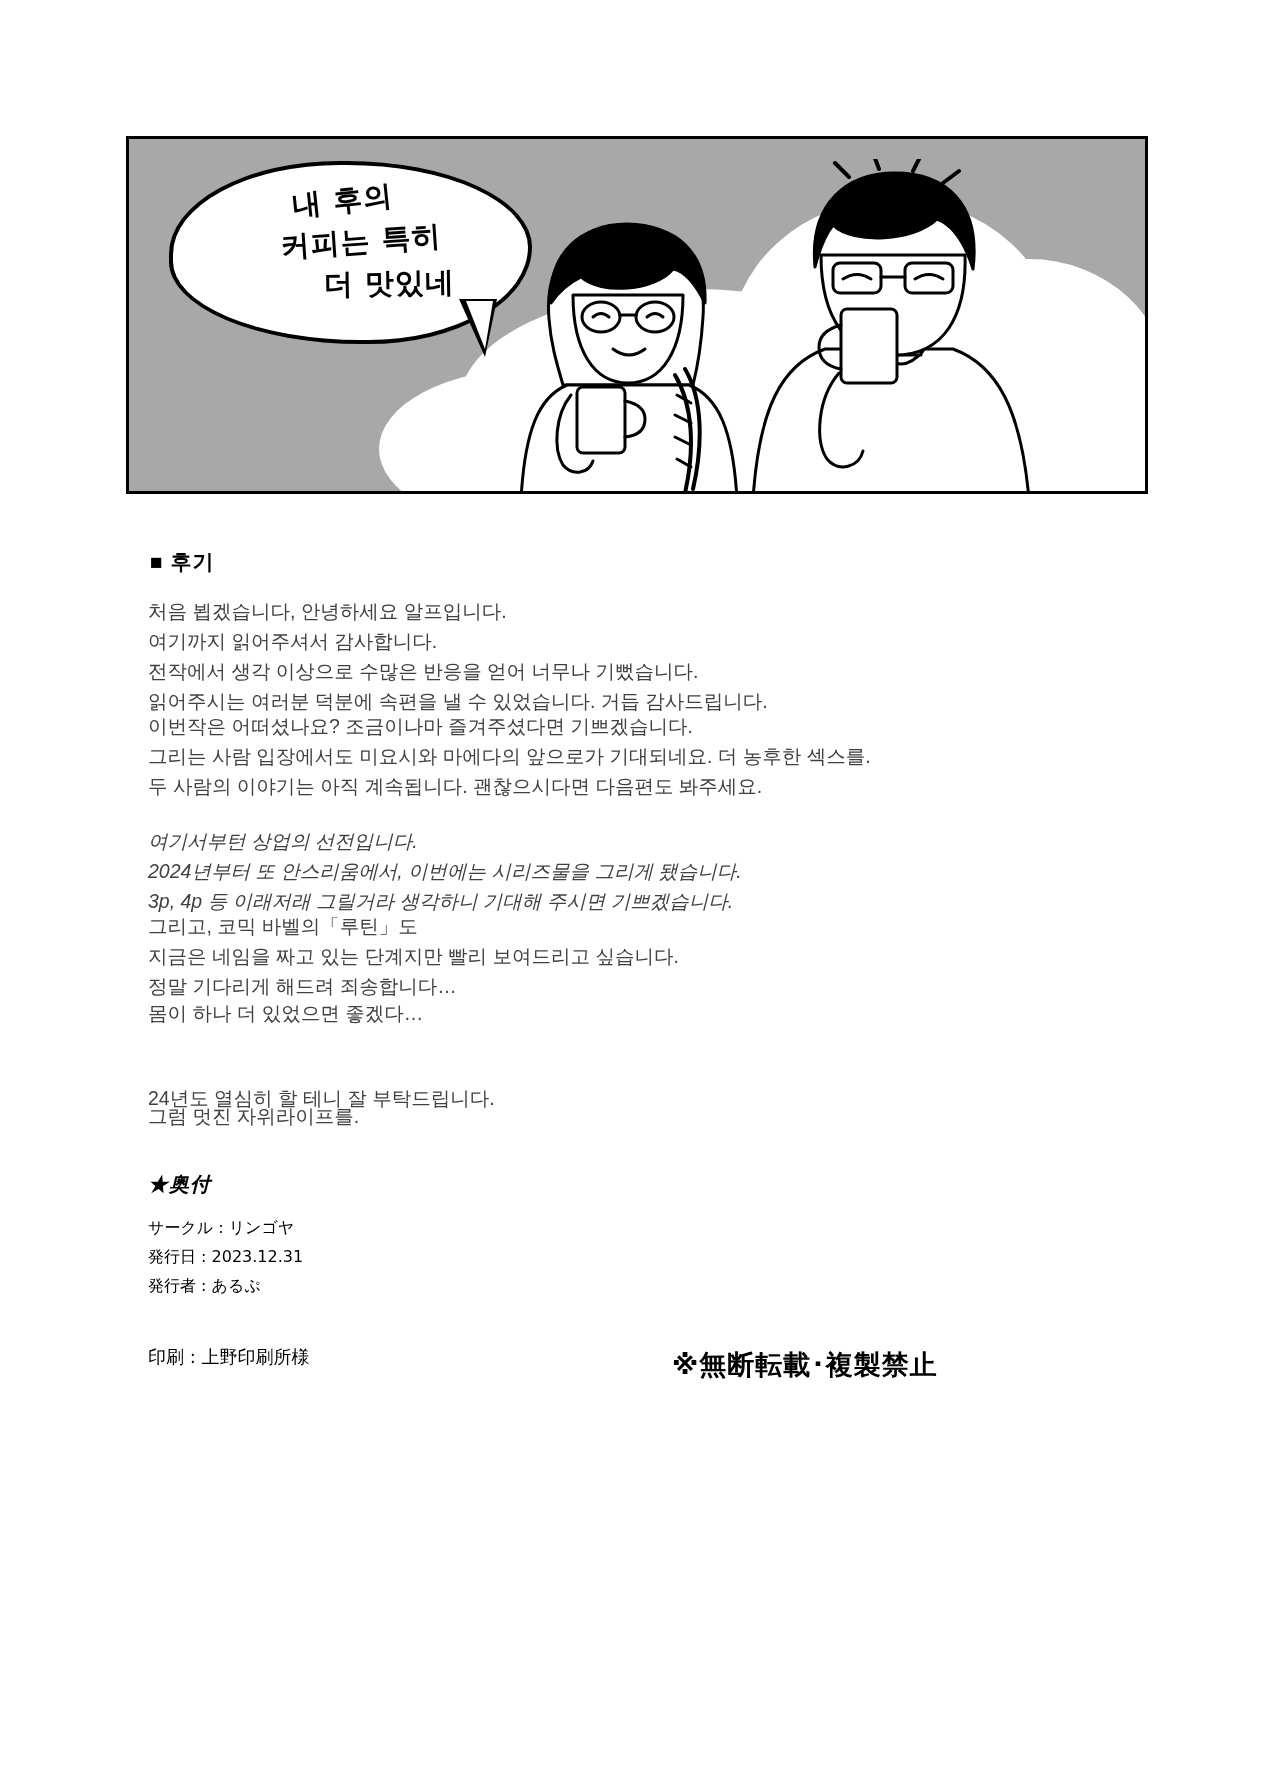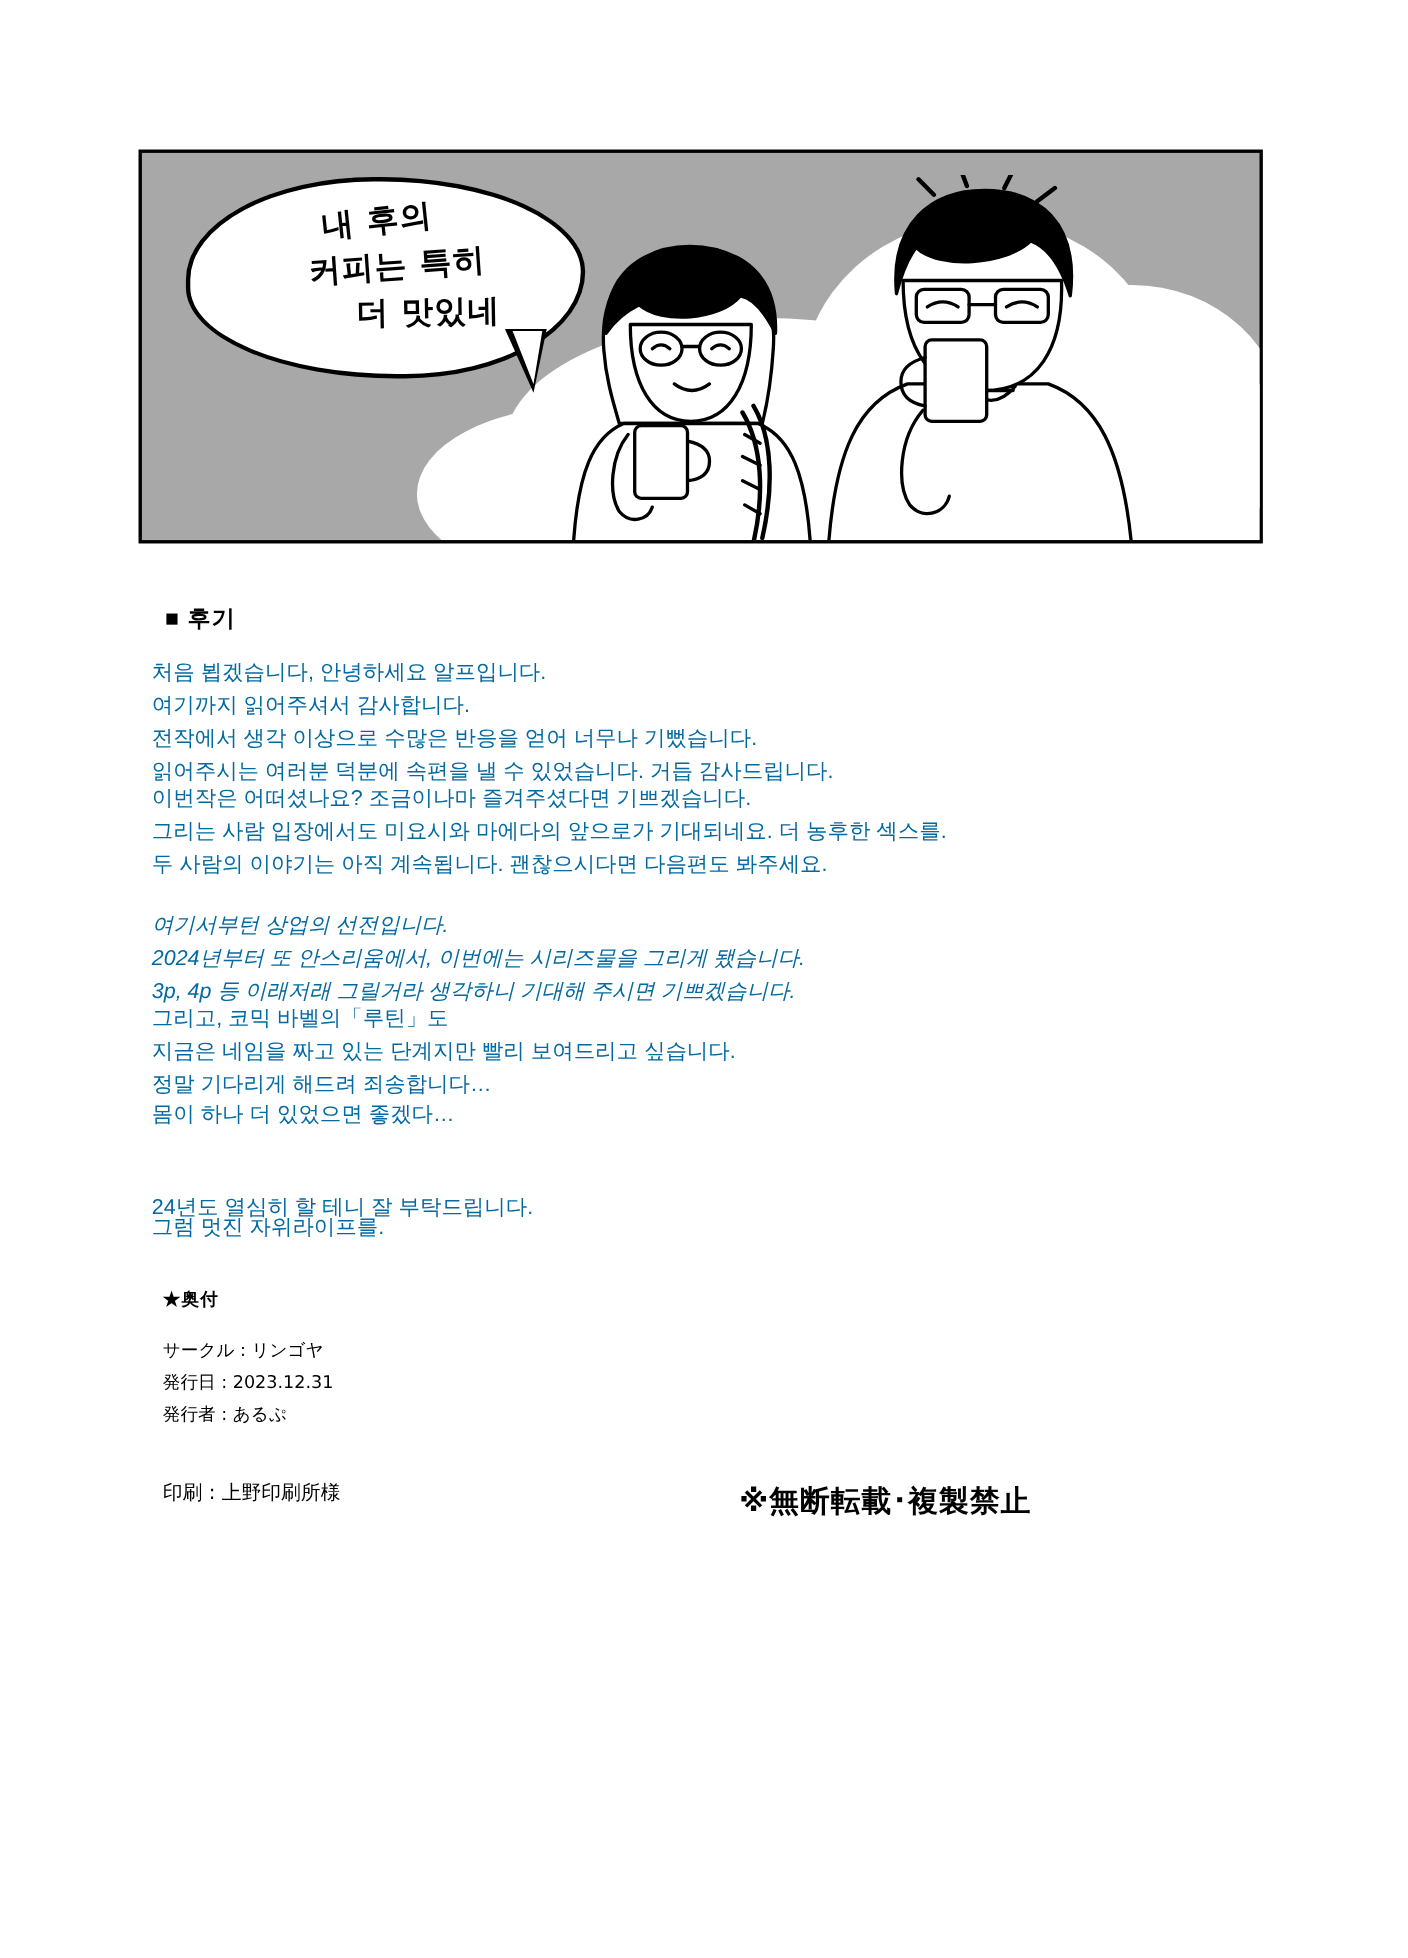--- a/index.html
+++ b/index.html
@@ -96,29 +96,29 @@
   .man  { left: 600px; top: 20px; }
 
   
   .section-head {
     position: absolute;
     font-size: 21px;
     font-weight: bold;
     letter-spacing: 1px;
   }
   #afterword-head { left: 150px; top: 548px; }
-  #colophon-head  { left: 148px; top: 1171px; font-size: 16px; }
+  #colophon-head  { left: 148px; top: 1171px; font-size: 20px; font-style: italic; }
 
   .para {
     position: absolute;
-    left: 138px;
+    left: 148px;
     font-size: 19.5px;
     line-height: 30px;
     white-space: pre-line;
-    color: #0369a1;
+    color: #404040;
   }
   #p1 { top: 596px; }
   #p2 { top: 711px; }
   #p3 { top: 826px; font-style: italic; }
   #p4 { top: 911px; }
   #p5 { top: 998px; }
   #p6 { top: 1051px; margin-top: 32px; }
   #p7 { top: 1101px; }
 
   .colophon-lines {

